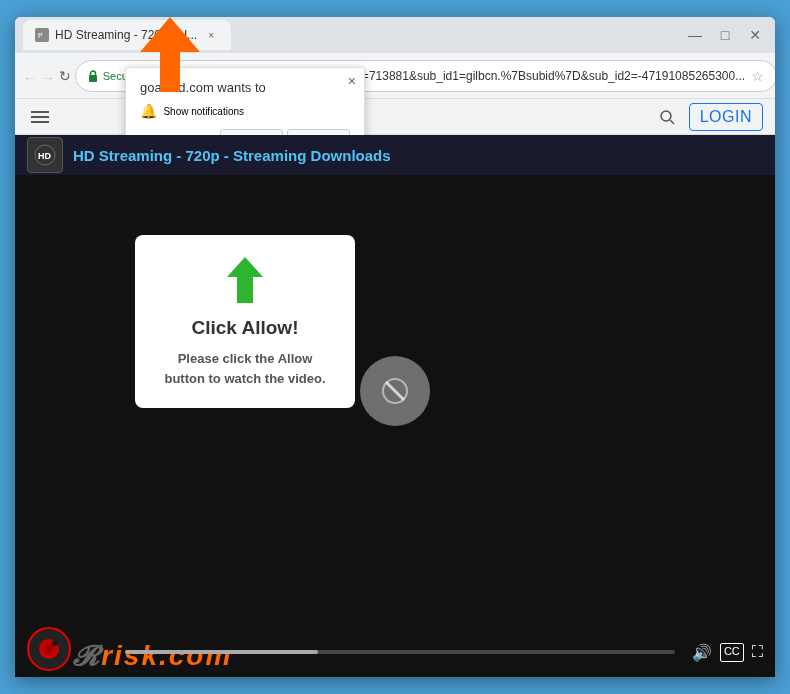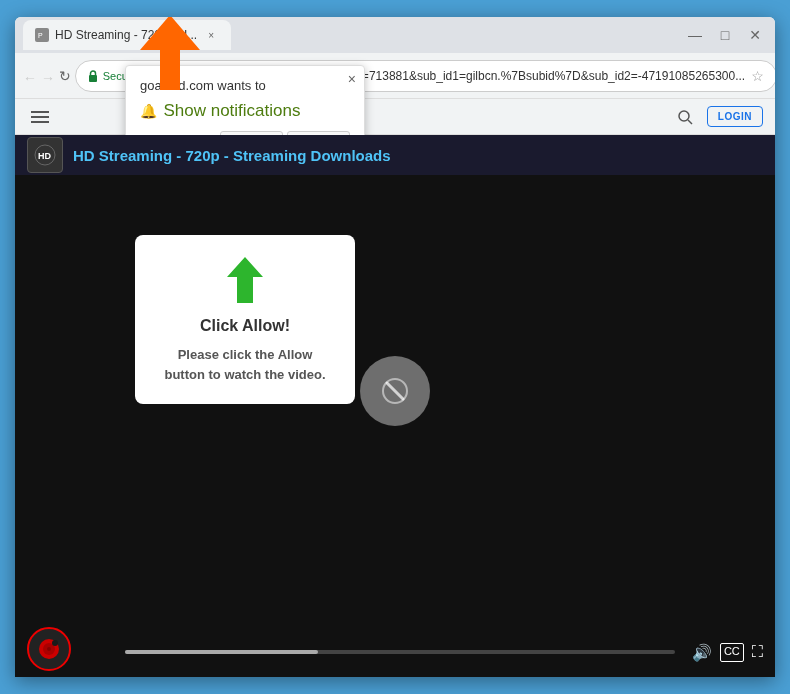--- a/index.html
+++ b/index.html
@@ -150,22 +150,22 @@
       color: #666;
       font-size: 14px;
       cursor: pointer;
     }
     .login-btn {
       background: transparent;
       border: 1px solid #1a73e8;
       border-radius: 4px;
       padding: 4px 10px;
       color: #1a73e8;
-      font-size: 10px;
-      font-weight: 700;
+      font-size: 16px;
+      font-weight: 400;
       cursor: pointer;
       letter-spacing: 0.5px;
     }
     
     .nav-bar {
       background: #f1f3f4;
       height: 36px;
       display: flex;
       align-items: center;
       padding: 0 12px;
@@ -213,22 +213,22 @@
       display: flex;
       align-items: center;
       gap: 6px;
       margin-bottom: 10px;
     }
     .bell-icon {
       font-size: 14px;
       color: #555;
     }
     .popup-notification-text {
-      font-size: 17px;
-      color: #4d7c0f;
+      font-size: 10px;
+      color: #000000;
     }
     .popup-buttons {
       display: flex;
       gap: 4px;
       justify-content: flex-end;
     }
     .popup-btn {
       padding: 4px 16px;
       font-size: 12px;
       border-radius: 3px;
@@ -311,21 +311,21 @@
       background: white;
       border-radius: 8px;
       padding: 20px 24px;
       text-align: center;
       width: 220px;
       position: absolute;
       left: 120px;
       top: 60px;
     }
     .click-allow-title {
-      font-size: 16px;
+      font-size: 19px;
       font-weight: bold;
       color: #333;
       margin-bottom: 10px;
       text-align: center;
     }
     .click-allow-text {
       font-size: 13px;
       color: #555;
       line-height: 1.5;
       font-weight: bold;
@@ -558,20 +558,23 @@
         <div class="pcrisk-circle">
           <svg width="32" height="32" viewBox="0 0 32 32">
             <circle cx="16" cy="16" r="10" fill="#cc0000"></circle>
             <circle cx="16" cy="16" r="6" fill="#aa0000"></circle>
             <circle cx="16" cy="16" r="2" fill="#880000"></circle>
             <circle cx="22" cy="10" r="3" fill="#1a1a1a"></circle>
           </svg>
         </div>
       </div>
 
+      <div style="position:absolute; left: 58px; bottom: 4px; font-size:28px; font-weight:bold; font-style:italic; letter-spacing:2px;">
+        <span style="color:#666;">𝓡</span><span style="color:#ff6600; -webkit-text-fill-color:#ff6600;">risk.com</span>
+      </div>
 
       <div style="position:absolute; left: 110px; right: 100px; top: 50%; transform: translateY(-50%);">
         <div style="height:4px; background:#444; border-radius:2px;">
           <div style="width:35%; height:100%; background:#aaa; border-radius:2px;"></div>
         </div>
       </div>
 
       <div class="video-controls">
         <span>🔊</span>
         <span style="border:1px solid white; padding:1px 3px; font-size:11px; border-radius:2px;text-align:center;">CC</span>

